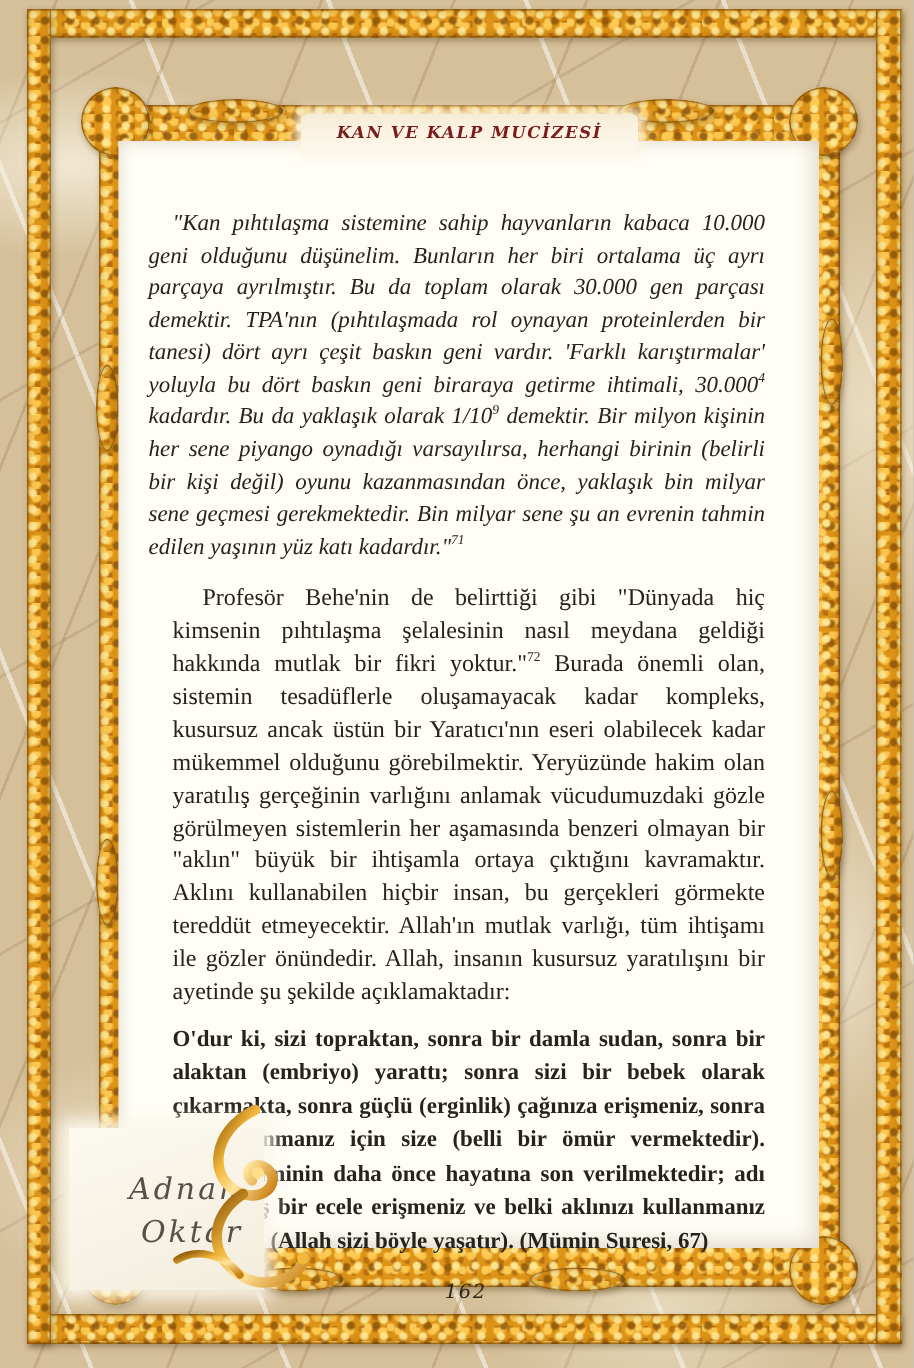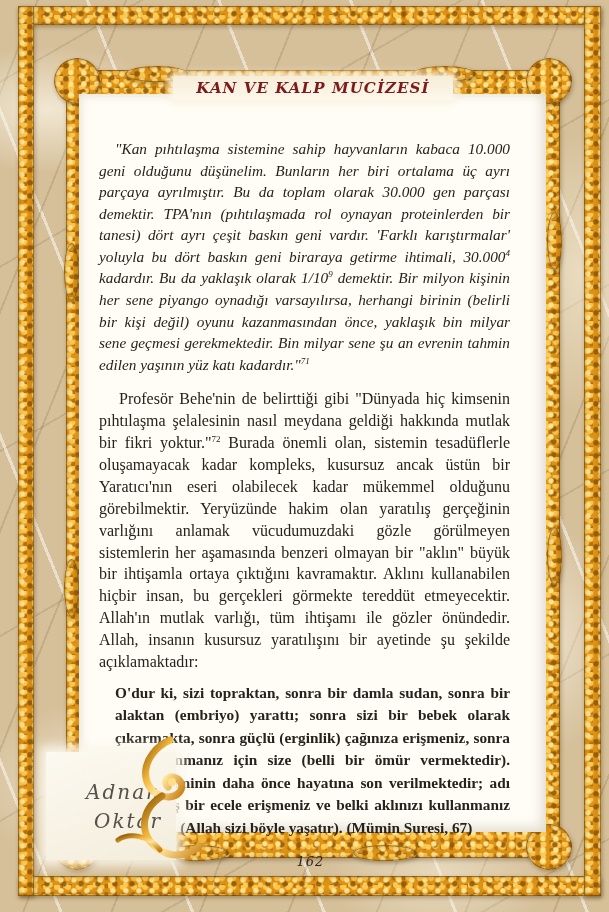--- a/index.html
+++ b/index.html
@@ -50,31 +50,31 @@
   .swag.v{width:15px;height:58px;}
   
   .title-panel{
     position:absolute;left:50%;top:6px;transform:translateX(-50%);
     padding:3px 24px;border-radius:4px;white-space:nowrap;
     background:linear-gradient(180deg,#f6edd8,#fdf8ec);
     box-shadow:0 0 7px 4px rgba(250,243,224,.9);
   }
   .title-panel span{
     font-family:"DejaVu Serif",serif;font-style:italic;font-weight:bold;
-    font-size:15px;letter-spacing:1.1px;color:#7b1b1b;
+    font-size:11px;letter-spacing:1.1px;color:#7b1b1b;
   }
   
   .content{position:absolute;left:0;top:0;right:0;bottom:0;padding:44px 36px 0 20px;color:#26221d;}
   .content sup{font-size:9px;line-height:0;}
   p.quote{
     margin:0 0 13px 0;font-style:italic;font-size:15.3px;line-height:1.41;
     text-align:justify;text-indent:16px;
   }
   p.bodytext{
-    margin:0 0 9px 0;font-size:16px;line-height:1.37;
+    margin:0 0 9px 16px;font-size:16px;line-height:1.37;
     text-align:justify;text-indent:20px;
   }
   p.verse{
     margin:0 0 0 16px;font-weight:bold;font-size:15.3px;line-height:1.47;
     text-align:justify;text-align-last:center;
   }
   
   .sign-panel{
     position:absolute;left:46px;top:752px;width:130px;height:108px;
     background:linear-gradient(160deg,#fcf9f0,#f3eddc);

